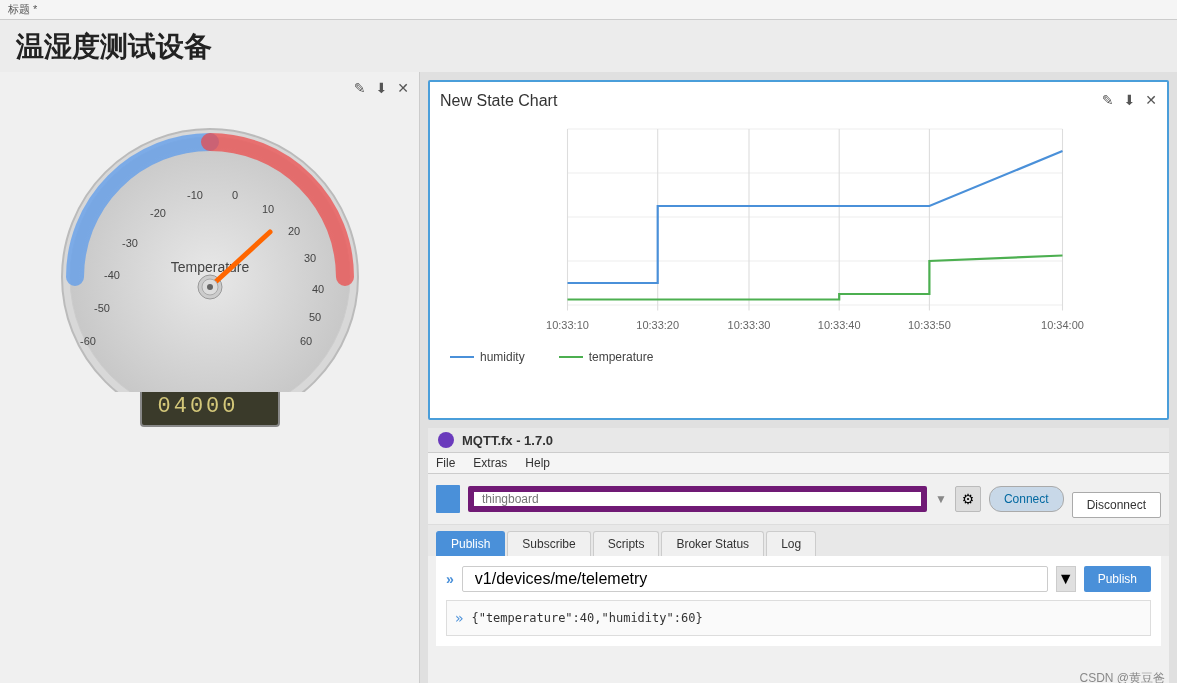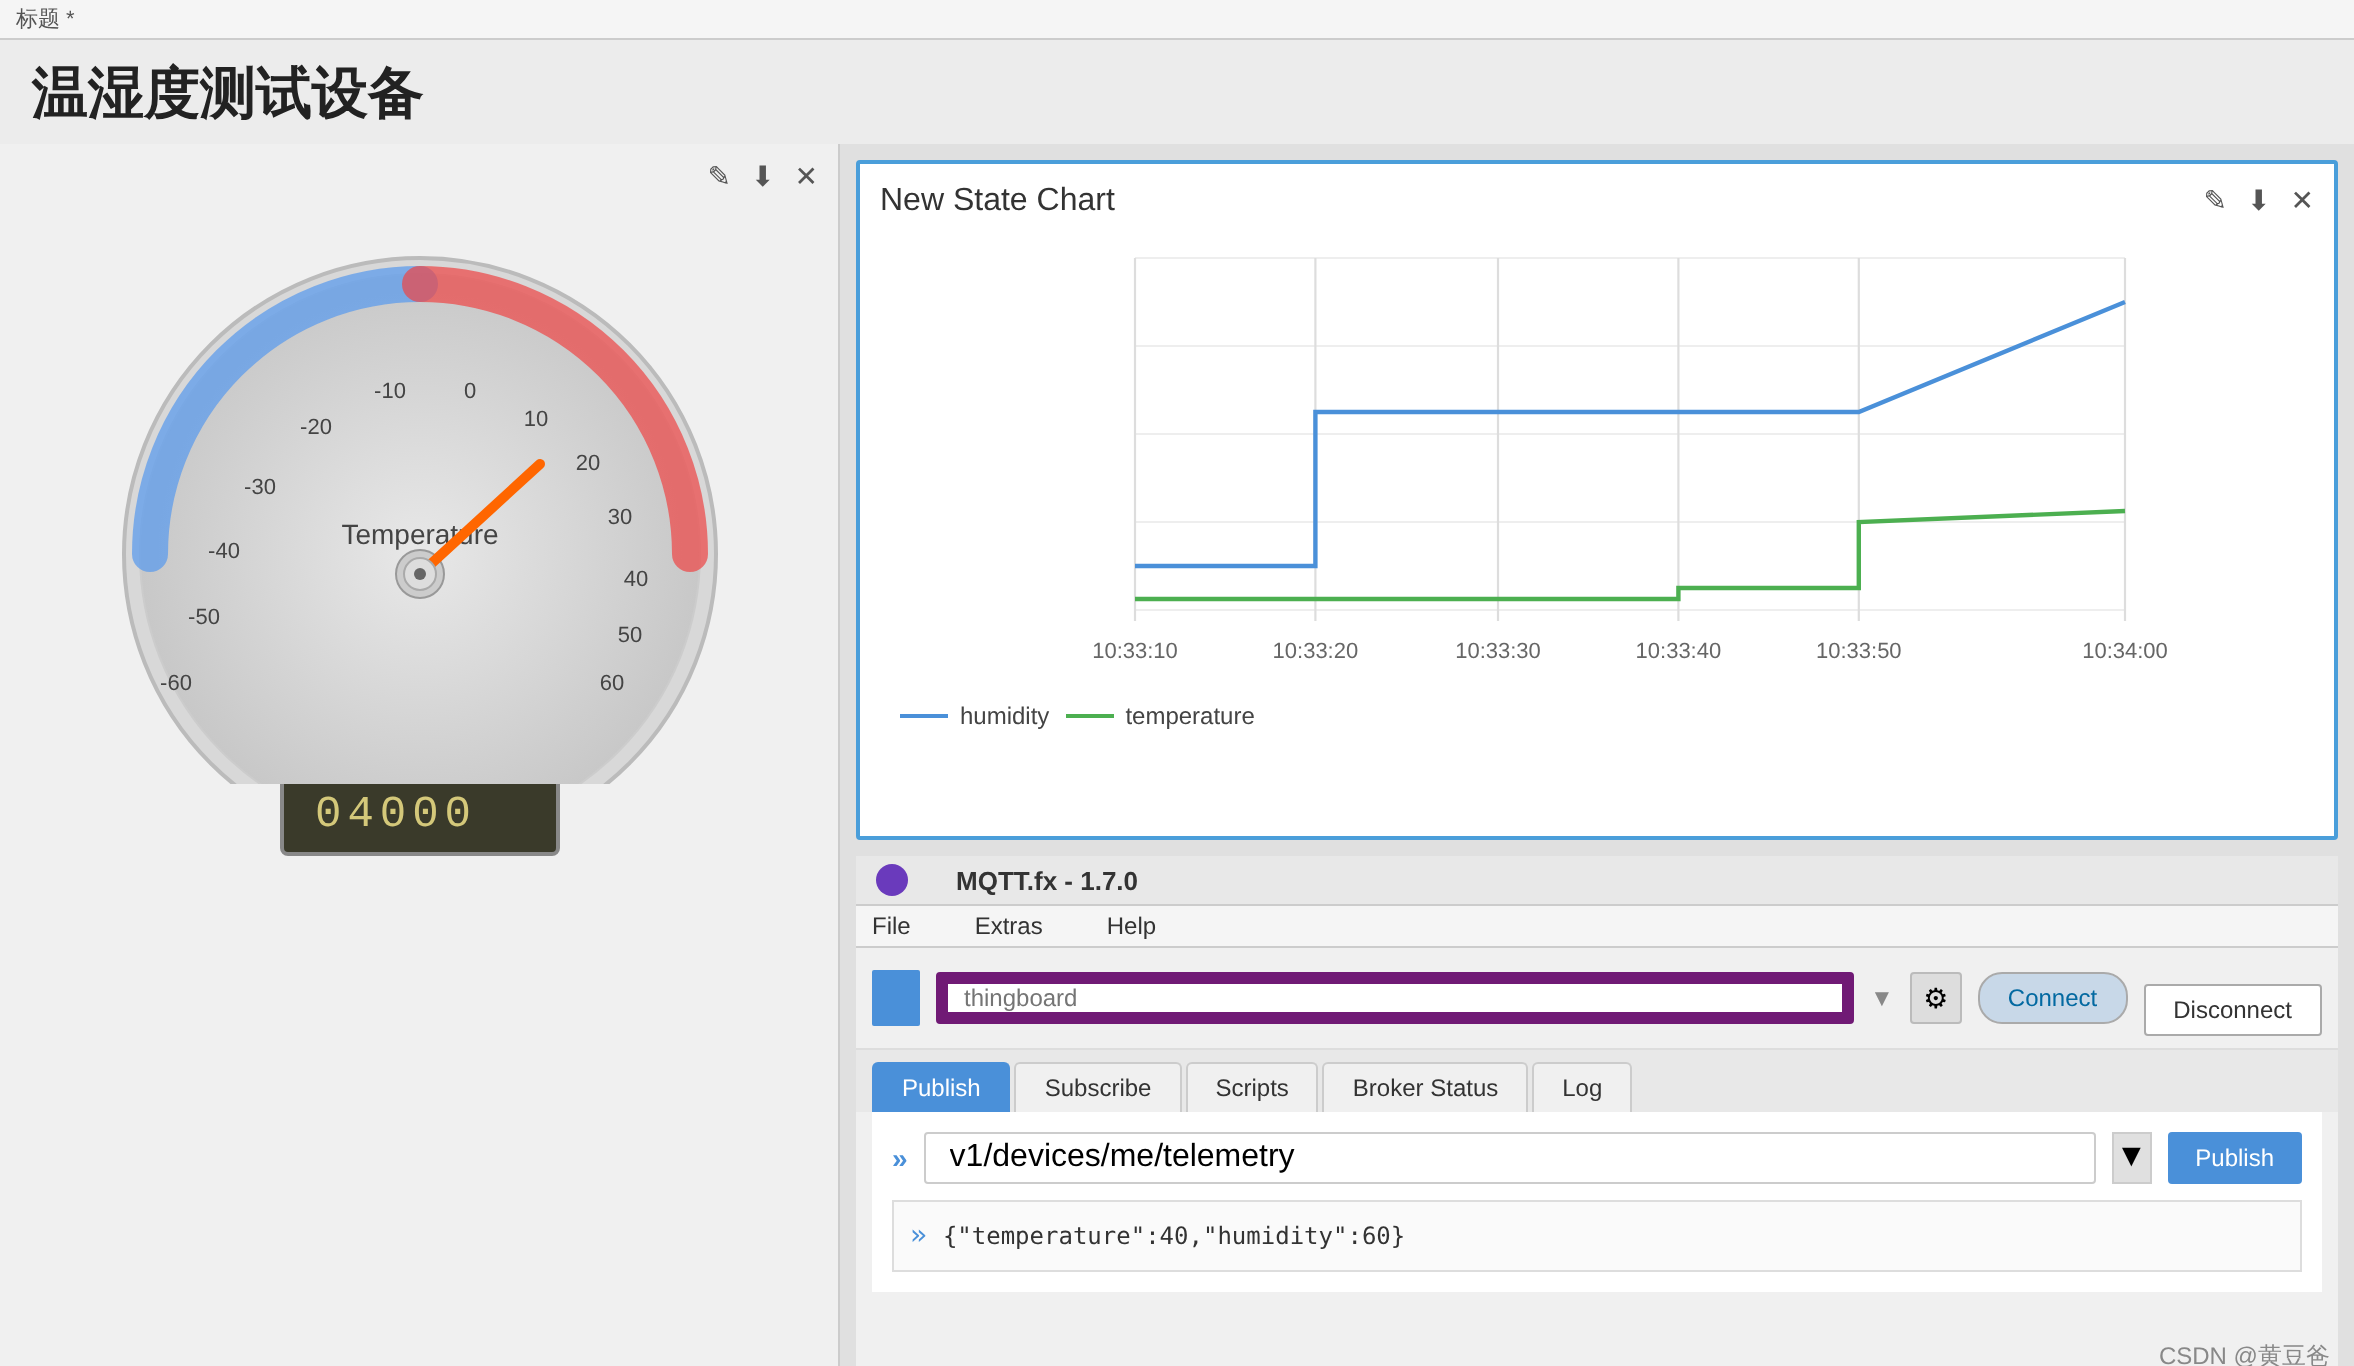--- a/index.html
+++ b/index.html
@@ -134,21 +134,21 @@
       gap: 10px;
     }
 
     .chart-svg {
       width: 100%;
       height: 220px;
     }
 
     .chart-legend {
       display: flex;
-      gap: 8px;
+      gap: 34px;
       margin-top: 8px;
       padding-left: 10px;
     }
 
     .legend-item {
       display: flex;
       align-items: center;
       gap: 6px;
       font-size: 12px;
       color: #444;
@@ -166,21 +166,21 @@
       border-radius: 2px;
       flex: 1;
     }
 
     .mqtt-titlebar {
       background: #e8e8e8;
       border-bottom: 1px solid #ccc;
       padding: 4px 10px;
       display: flex;
       align-items: center;
-      gap: 24px;
+      gap: 8px;
     }
 
     .mqtt-icon {
       width: 16px;
       height: 16px;
       background: #6a3abc;
       border-radius: 50%;
       display: inline-block;
     }
 
@@ -188,21 +188,21 @@
       font-size: 13px;
       font-weight: bold;
       color: #333;
     }
 
     .mqtt-menubar {
       background: #f5f5f5;
       border-bottom: 1px solid #ccc;
       padding: 3px 8px;
       display: flex;
-      gap: 32px;
+      gap: 18px;
     }
 
     .mqtt-menu-item {
       font-size: 12px;
       color: #333;
       cursor: pointer;
     }
 
     .mqtt-toolbar {
       padding: 6px 8px;

